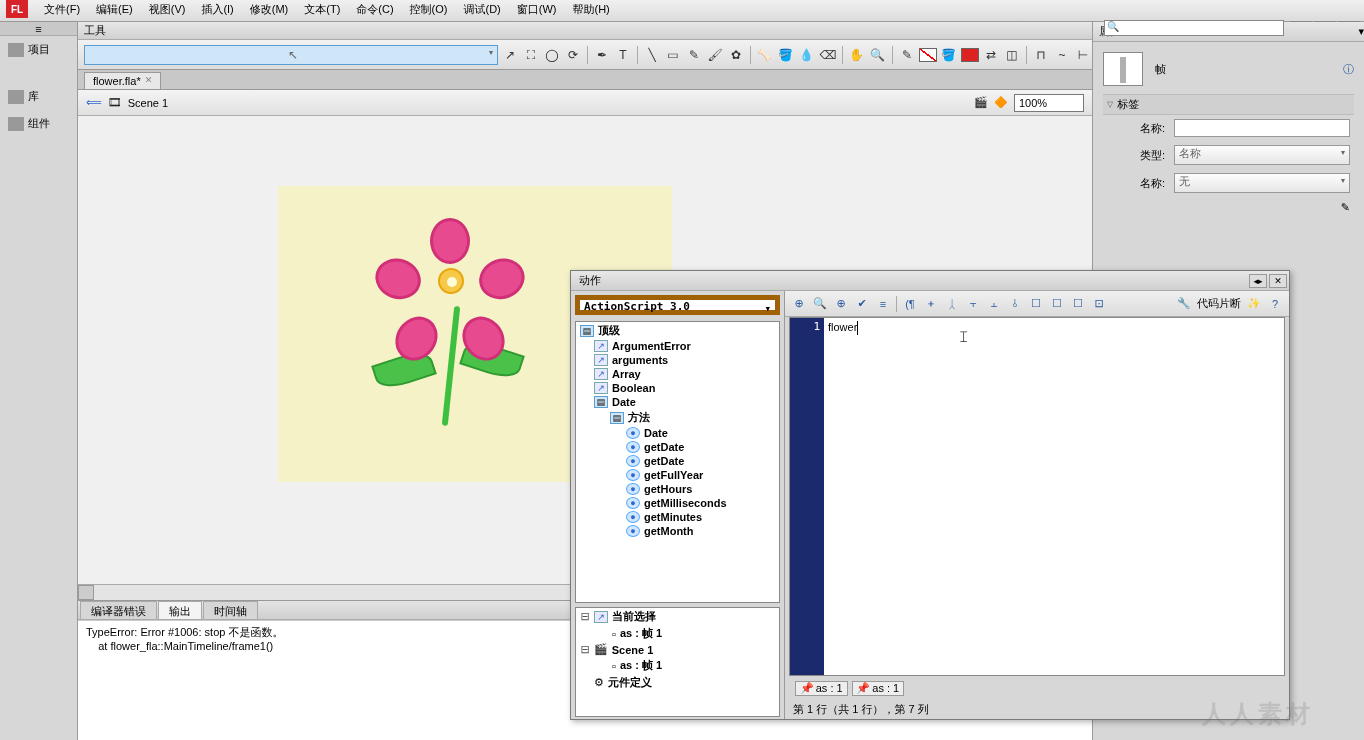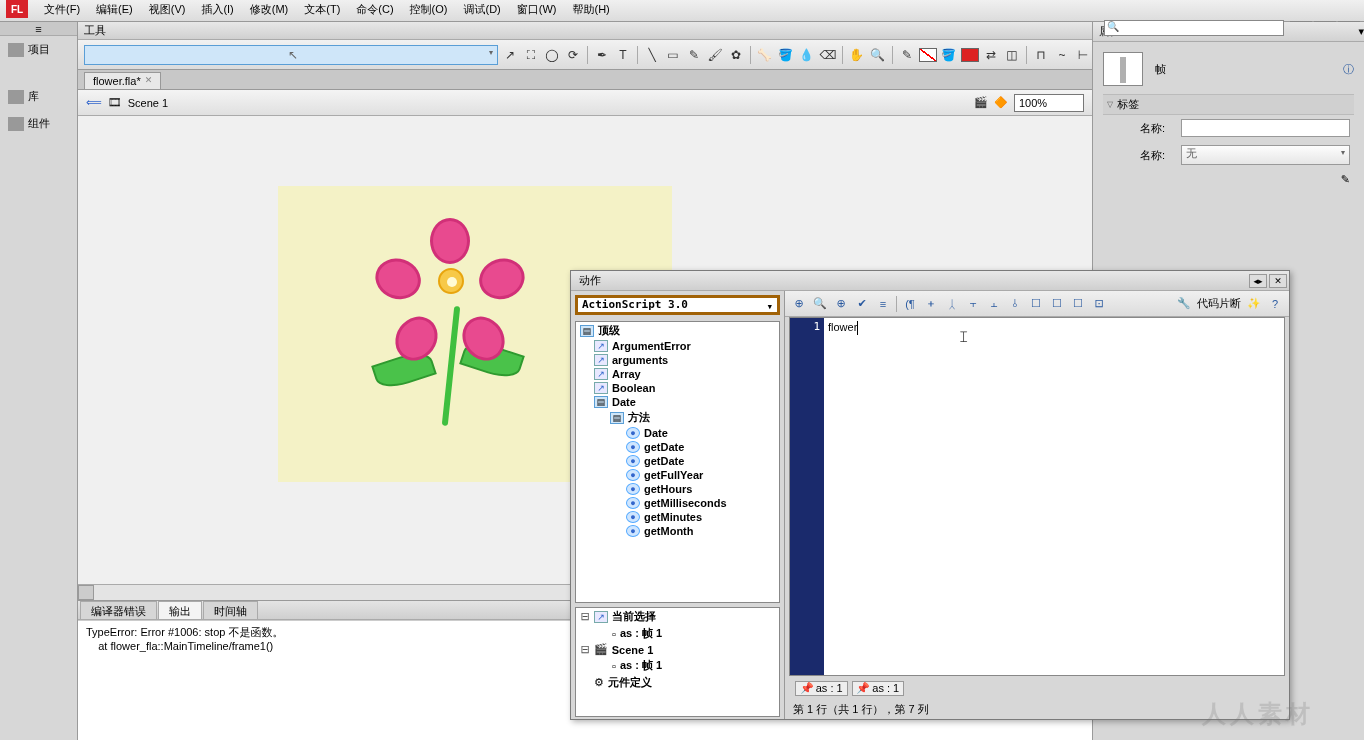--- a/index.html
+++ b/index.html
@@ -67,35 +67,35 @@
 
 
 .right-col { width: 272px; background: #d7d7d7; border-left: 1px solid #9a9a9a; }
 .panel-h { height: 20px; background: linear-gradient(#e8e8e8,#d2d2d2); border-bottom: 1px solid #aaa; display: flex; align-items: center; padding-left: 6px; }
 .panel-h .fill { flex: 1; }
 .prop-body { padding: 10px; }
 .frame-ic { width: 40px; height: 34px; border: 1px solid #888; background: #fff; display: inline-block; vertical-align: middle; position: relative; }
 .frame-ic::before { content:""; position:absolute; left:16px; top:4px; width:6px; height:26px; background:#b0b0b0; }
 .section-h { display: flex; align-items: center; gap: 4px; background: #d0d0d0; padding: 2px 4px; margin-top: 8px; border-top: 1px solid #bbb; border-bottom: 1px solid #bbb; }
 .section-h::before { content: "▽"; font-size: 8px; color: #666; }
-.form-row { display: flex; align-items: center; padding: 4px 4px 4px 28px; gap: 16px; justify-content: flex-end; }
+.form-row { display: flex; align-items: center; padding: 4px 4px 4px 28px; gap: 9px; justify-content: flex-end; }
 .form-row label { width: 34px; text-align: right; }
 .inp { flex: 1; height: 18px; border: 1px solid #999; background: #fff; }
 .sel { flex: 1; height: 20px; border: 1px solid #999; background: linear-gradient(#fdfdfd,#e6e6e6); padding-left: 4px; position: relative; color: #666; }
 .sel::after { content: "▾"; position: absolute; right: 4px; top: 2px; font-size: 8px; }
 
 
 .actions-panel { position: absolute; left: 570px; top: 270px; width: 720px; height: 450px; background: #d7d7d7; border: 1px solid #7a7a7a; box-shadow: 2px 2px 6px rgba(0,0,0,0.3); display: flex; flex-direction: column; }
 .ap-title { height: 20px; background: linear-gradient(#e8e8e8,#cfcfcf); border-bottom: 1px solid #aaa; display: flex; align-items: center; padding-left: 8px; }
 .ap-title .fill { flex: 1; }
 .ap-title .ctl { display: flex; gap: 2px; padding-right: 2px; }
 .ap-title .ctl span { width: 18px; height: 14px; background: #ddd; border: 1px solid #999; font-size: 9px; display: flex; align-items: center; justify-content: center; }
 .ap-body { flex: 1; display: flex; }
 .ap-left { width: 214px; display: flex; flex-direction: column; border-right: 1px solid #999; }
-.as-sel { margin: 4px; height: 20px; border: 3px solid #a16207; background: #fff; padding-left: 4px; font-family: "SimSun", monospace; font-weight: bold; position: relative; }
+.as-sel { margin: 4px; height: 20px; border: 5px solid #a16207; background: #fff; padding-left: 4px; font-family: "SimSun", monospace; font-weight: bold; position: relative; }
 .as-sel::after { content: "▾"; position: absolute; right: 4px; top: 2px; }
 .tree { flex: 1; background: #fff; border: 1px solid #888; margin: 2px 4px; overflow: auto; font-family: "SimSun", monospace; font-size: 12px; }
 .tree-item { display: flex; align-items: center; gap: 4px; padding: 1px 4px; white-space: nowrap; }
 .ti-ic { width: 14px; height: 12px; display: inline-flex; align-items: center; justify-content: center; font-size: 9px; }
 .ti-folder { background: #cfe6f9; border: 1px solid #5a9ed6; }
 .ti-arrow { background: #e8e8ff; border: 1px solid #7aa; color: #36c; }
 .ti-method { background: #cfe6ff; border: 1px solid #5af; border-radius: 50%; color: #36c; }
 .ti-exp { width: 10px; text-align: center; color: #555; }
 .tree2 { height: 110px; background: #fff; border: 1px solid #888; margin: 2px 4px; overflow: hidden; font-family: "SimSun", monospace; font-size: 12px; }
 .ap-right { flex: 1; display: flex; flex-direction: column; background: #d7d7d7; }
@@ -263,20 +263,24 @@
         <span>帧</span>
         <div style="flex:1"></div>
         <span style="color:#2a5aa0;">ⓘ</span>
       </div>
       <div class="section-h">
           <span>标签</span>
         </div>
       <div class="form-row">
           <label>名称:</label>
           <input class="inp" style="">
+        </div>
+      <div class="form-row">
+          <label>类型:</label>
+          <div class="sel">名称</div>
         </div>
       <div class="form-row">
           <label>名称:</label>
           <div class="sel">无</div>
         </div>
       <div class="form-row">
           <div style="flex:1"></div>
           <span>✎</span>
         </div>
     </div>

